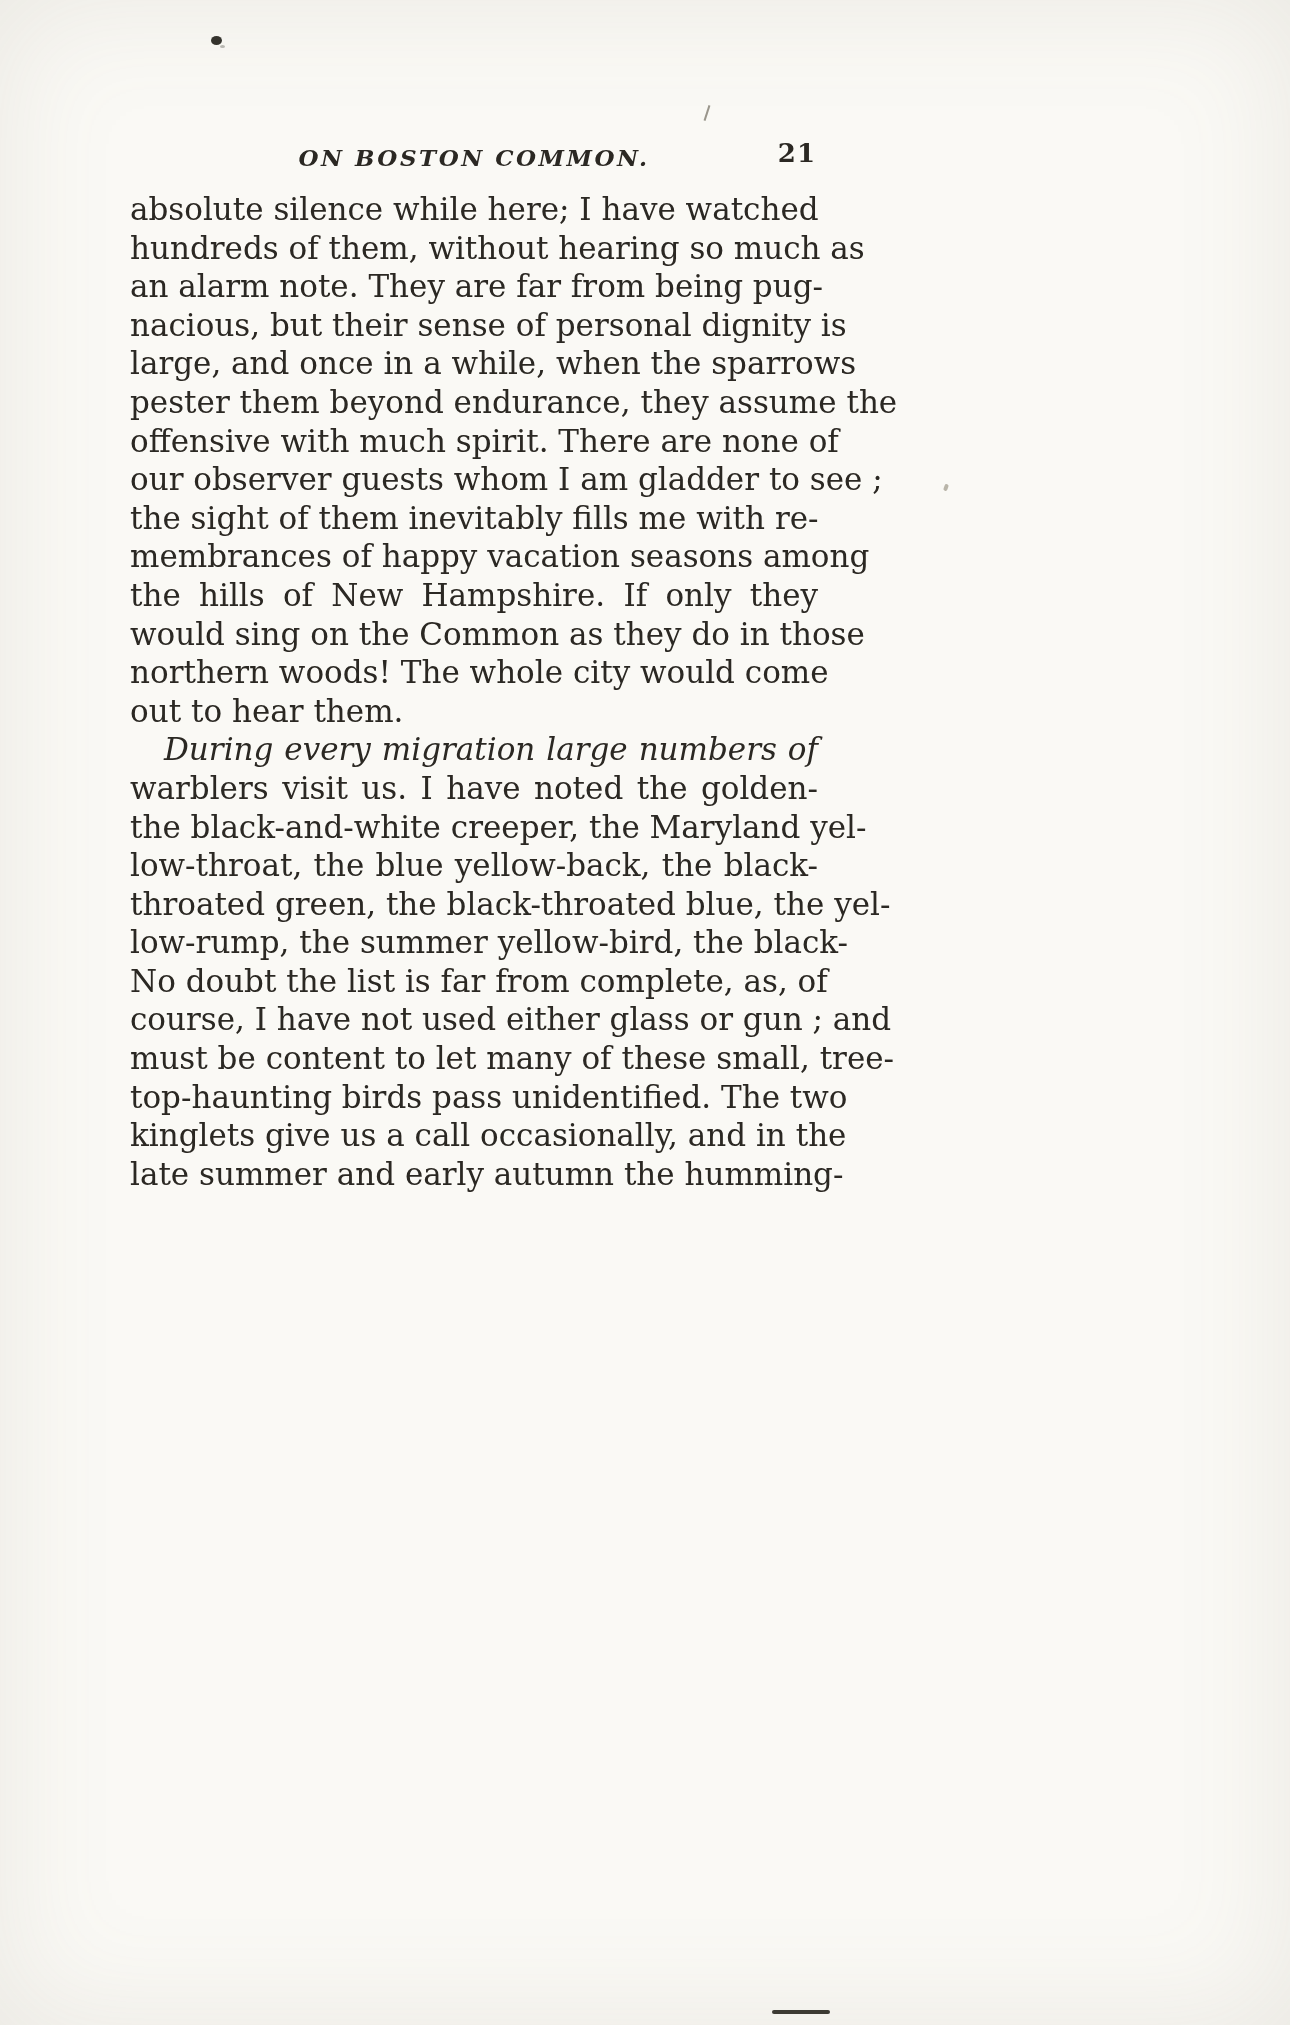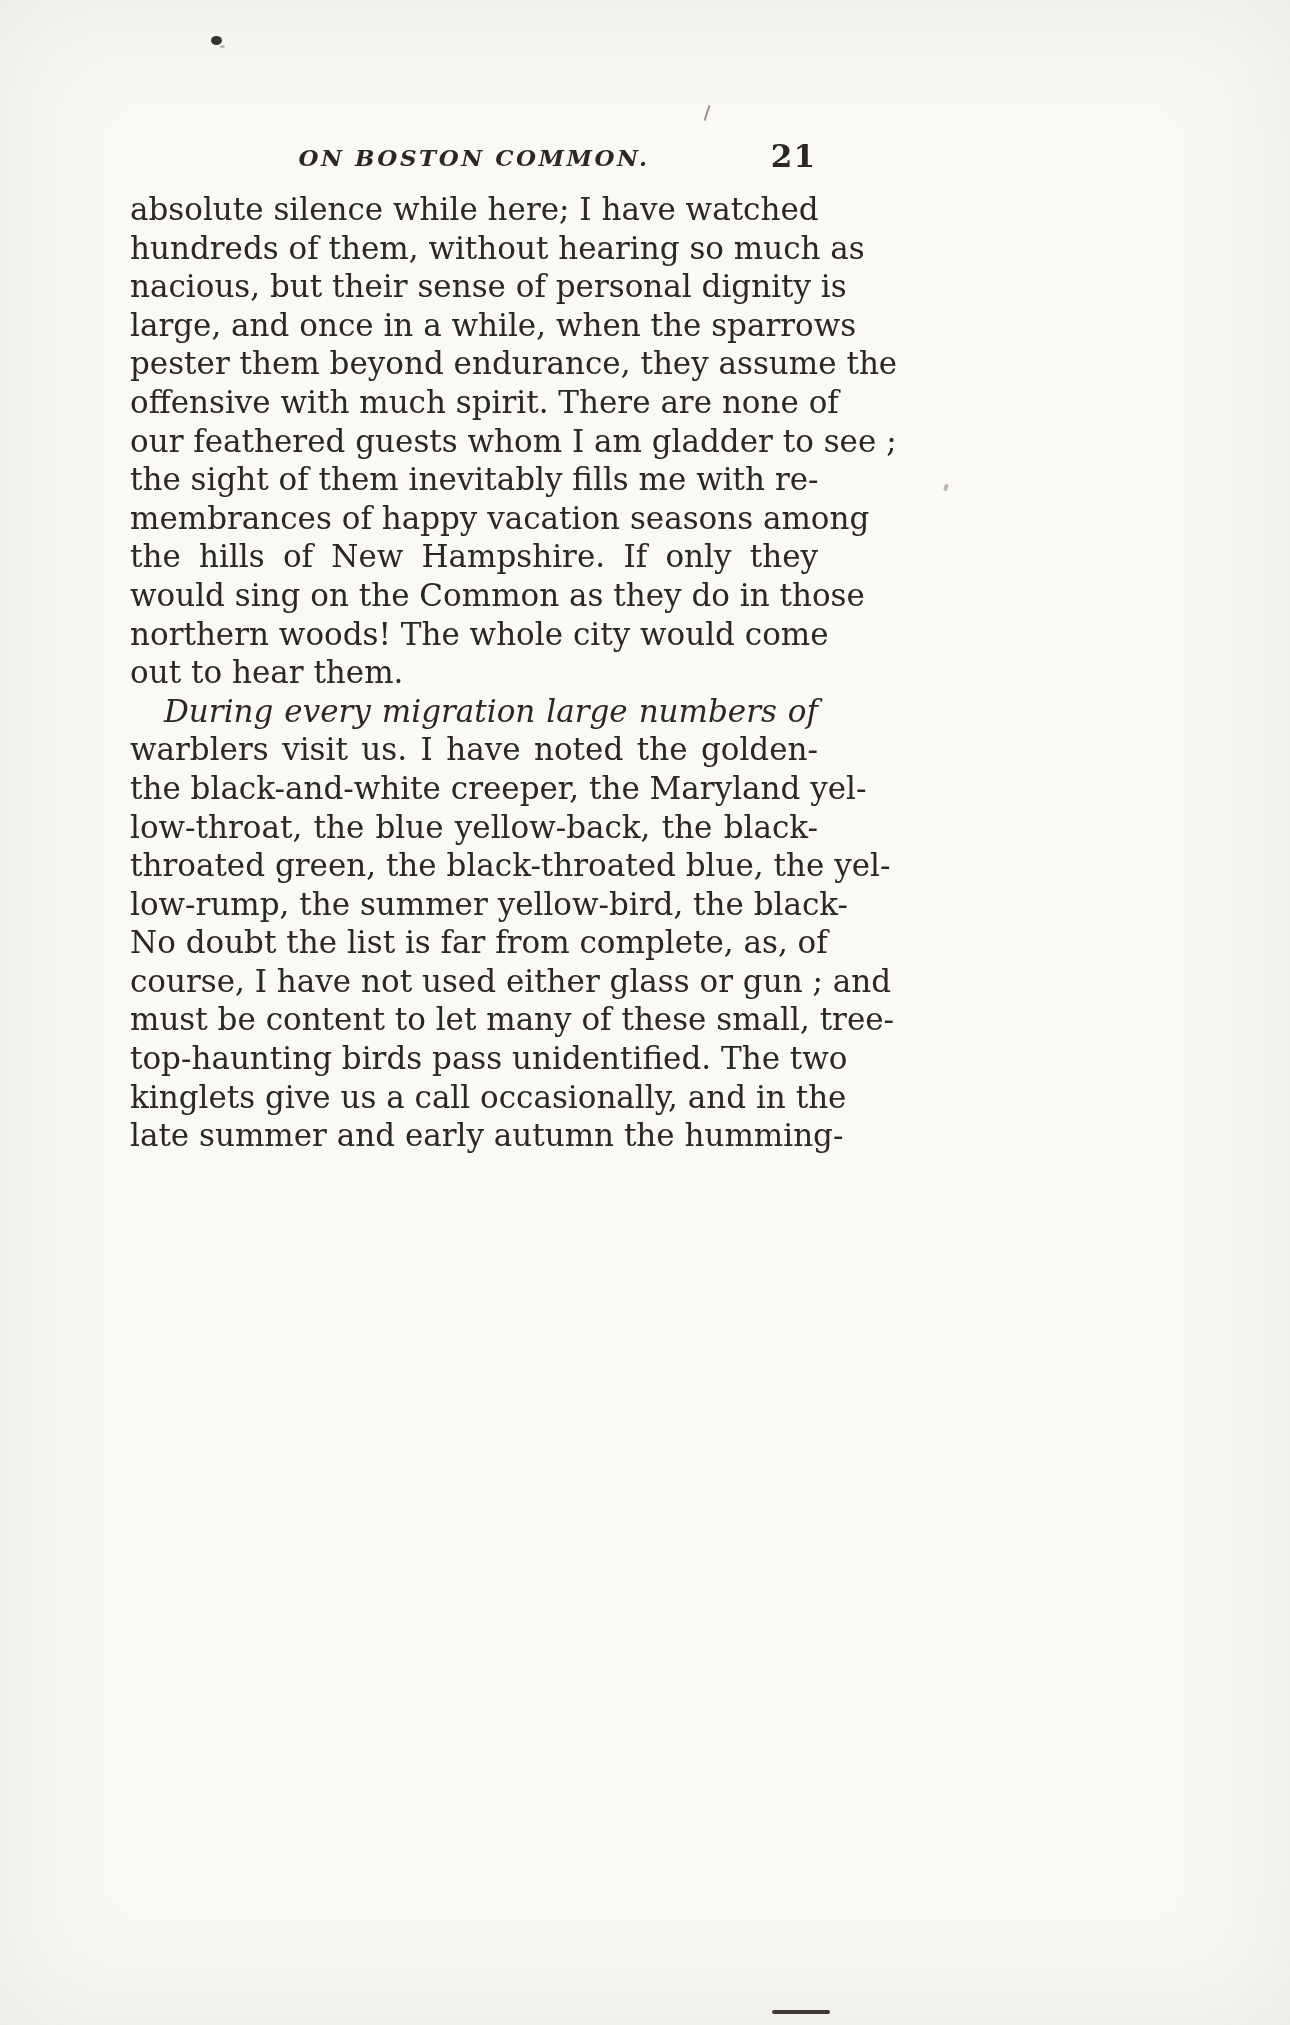--- a/index.html
+++ b/index.html
@@ -29,21 +29,21 @@
     font-style: italic;
     font-weight: bold;
     font-size: 23px;
     letter-spacing: 2.5px;
     white-space: nowrap;
   }
   .page-number {
     position: absolute;
     right: 2px;
     top: 0;
-    font-size: 31px;
+    font-size: 26px;
     font-weight: bold;
     letter-spacing: 1px;
   }
   .body-text {
     position: absolute;
     top: 190px;
     left: 130px;
     width: 688px;
     font-size: 31px;
     line-height: 38.6px;
@@ -90,25 +90,26 @@
   <div class="artifact artifact-bottom-dash"></div>
 
   <div class="header">
     <span class="running-title">ON BOSTON COMMON.</span>
     <span class="page-number">21</span>
   </div>
 
   <div class="body-text">
       <div class="line justify">absolute silence while here; I have watched</div>
       <div class="line justify">hundreds of them, without hearing so much as</div>
+      <div class="line justify">an alarm note. They are far from being pug-</div>
       <div class="line justify">nacious, but their sense of personal dignity is</div>
       <div class="line justify">large, and once in a while, when the sparrows</div>
       <div class="line justify">pester them beyond endurance, they assume the</div>
       <div class="line justify">offensive with much spirit. There are none of</div>
-      <div class="line justify">our feathered guests whom I am gladder to see ;</div>
+      <div class="line justify">our observer guests whom I am gladder to see ;</div>
       <div class="line justify">the sight of them inevitably fills me with re-</div>
       <div class="line justify">membrances of happy vacation seasons among</div>
       <div class="line justify">the hills of New Hampshire. If only they</div>
       <div class="line justify">would sing on the Common as they do in those</div>
       <div class="line justify">northern woods! The whole city would come</div>
       <div class="line">out to hear them.</div>
       <div class="line indent justify">During every migration large numbers of</div>
       <div class="line justify">warblers visit us. I have noted the golden-</div>
       <div class="line justify">the black-and-white creeper, the Maryland yel-</div>
       <div class="line justify">low-throat, the blue yellow-back, the black-</div>

